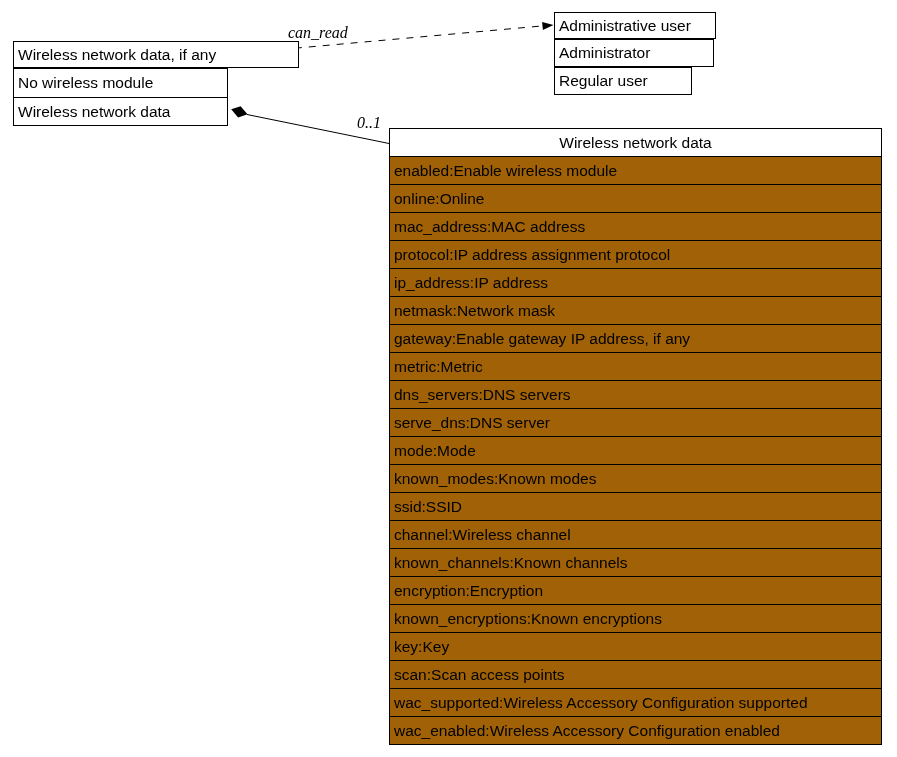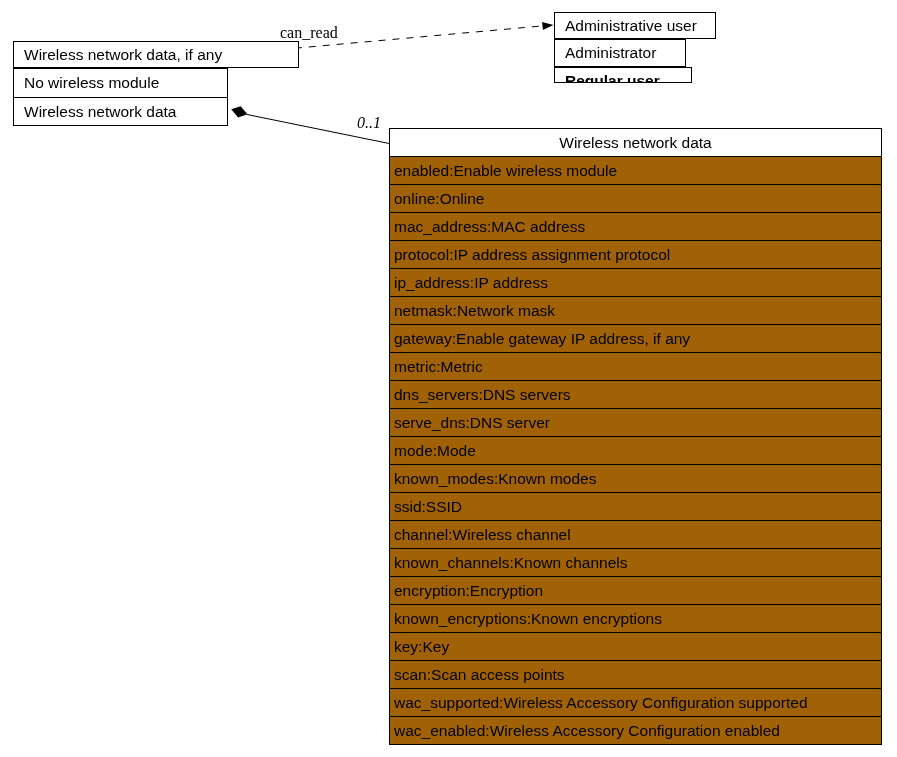--- a/index.html
+++ b/index.html
@@ -16,21 +16,21 @@
     position: absolute;
     left: 0; top: 0;
     width: 897px; height: 757px;
     pointer-events: none;
   }
   .node {
     position: absolute;
     box-sizing: border-box;
     border: 1px solid #000000;
     background: #ffffff;
-    padding-left: 10px;
+    padding-left: 4px;
     font-size: 15.5px;
     white-space: nowrap;
     overflow: hidden;
   }
   .edge-label {
     position: absolute;
     font-family: "Liberation Serif", serif;
     font-size: 16px;
     white-space: nowrap;
   }
@@ -74,24 +74,24 @@
     <polygon points="553.5,25 542.9,29.96 542.1,22.0" fill="#000000"></polygon>
     <line x1="247" y1="114.5" x2="390" y2="143.7" stroke-width="1" fill="none" stroke="#000000"></line>
     <polygon points="247.5,114.2 238.1,117.4 231.2,109.2 240.6,106.3" fill="#000000"></polygon>
   </svg>
 
   <div class="node" style="left:13px; top:41px; width:286px; height:27px; line-height:25px;">Wireless network data, if any</div>
   <div class="node" style="left:13px; top:68px; width:215px; height:45px; line-height:27px;">No wireless module</div>
   <div class="node" style="left:13px; top:97px; width:215px; height:29px; line-height:27px;">Wireless network data</div>
 
   <div class="node" style="left:554px; top:12px; width:162px; height:27px; line-height:25px;">Administrative user</div>
-  <div class="node" style="left:554px; top:39px; width:132px; height:28px; line-height:26px;">Administrator</div>
-  <div class="node" style="left:554px; top:67px; width:138px; height:16px; line-height:26px;font-weight:bold;">Regular user</div>
+  <div class="node" style="left:554px; top:39px; width:160px; height:28px; line-height:26px;">Administrator</div>
+  <div class="node" style="left:554px; top:67px; width:138px; height:28px; line-height:26px;">Regular user</div>
 
-  <div class="edge-label" style="left:280px; top:24px;">can_read</div>
+  <div class="edge-label" style="left:288px; top:24px;font-style:italic;">can_read</div>
   <div class="edge-label" style="left:357px; top:114px;font-style:italic;">0..1</div>
 
   <div class="class-table">
     <div class="ct-header">Wireless network data</div>
     <div class="ct-row">enabled:Enable wireless module</div>
     <div class="ct-row">online:Online</div>
     <div class="ct-row">mac_address:MAC address</div>
     <div class="ct-row">protocol:IP address assignment protocol</div>
     <div class="ct-row">ip_address:IP address</div>
     <div class="ct-row">netmask:Network mask</div>

